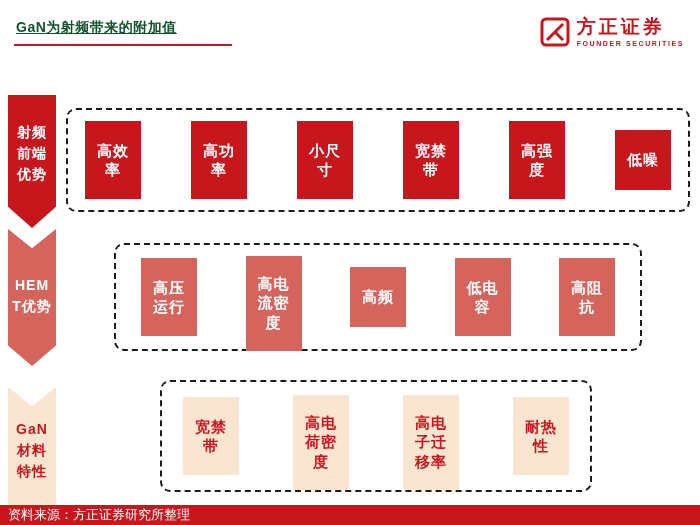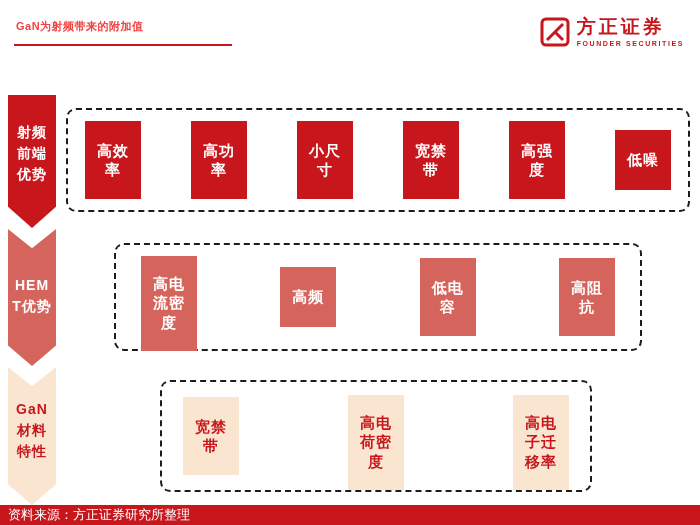--- a/index.html
+++ b/index.html
@@ -11,24 +11,25 @@
     width: 700px;
     height: 525px;
     background: #ffffff;
     overflow: hidden;
   }
 
   
   .title {
     position: absolute;
     left: 16px; top: 19px;
-    font-size: 11px;
-    font-weight: bold;
-    color: #ef4444;
+    font-size: 14px;
+    font-weight: bold;
+    color: #14532d;
     letter-spacing: 0.5px;
+    text-decoration: underline;
   }
   .title-underline {
     position: absolute;
     left: 14px; top: 44px;
     width: 218px; height: 2px;
     background: #c8161d;
   }
   .logo {
     position: absolute;
     right: 16px; top: 17px;
@@ -75,21 +76,21 @@
     padding-bottom: 16px;
   }
   .chev2 {
     top: 229px; height: 137px;
     background: #d5655c;
     color: #ffffff;
     clip-path: polygon(0 0, 50% 14%, 100% 0, 100% 85%, 50% 100%, 0 85%);
     padding-top: 10px; padding-bottom: 14px;
   }
   .chev3 {
-    top: 367px; height: 138px;
+    top: 387px; height: 138px;
     background: #fae6d0;
     color: #c8161d;
     clip-path: polygon(0 0, 50% 14%, 100% 0, 100% 85%, 50% 100%, 0 85%);
     padding-top: 10px; padding-bottom: 22px;
   }
 
   
   .dash {
     position: absolute;
     border: 2px dashed #1c1c1c;
@@ -171,38 +172,42 @@
     <div class="box dark h2">小尺
 寸</div>
     <div class="box dark h2">宽禁
 带</div>
     <div class="box dark h2">高强
 度</div>
     <div class="box dark h1">低噪</div>
   </div>
 
   <div class="dash dash2">
+    <div class="box mid h2">高压
+运行</div>
     <div class="box mid h3">高电
 流密
 度</div>
     <div class="box mid h1">高频</div>
     <div class="box mid h2">低电
 容</div>
     <div class="box mid h2">高阻
 抗</div>
   </div>
 
   <div class="dash dash3">
     <div class="box light h2">宽禁
 带</div>
     <div class="box light h3">高电
 荷密
 度</div>
     <div class="box light h3">高电
 子迁
 移率</div>
+    <div class="box light h2">耐热
+性</div>
   </div>
 
   <div class="footer">
     <span>资料来源：方正证券研究所整理</span>
   </div>
 
 </div>
 
 </body></html>

